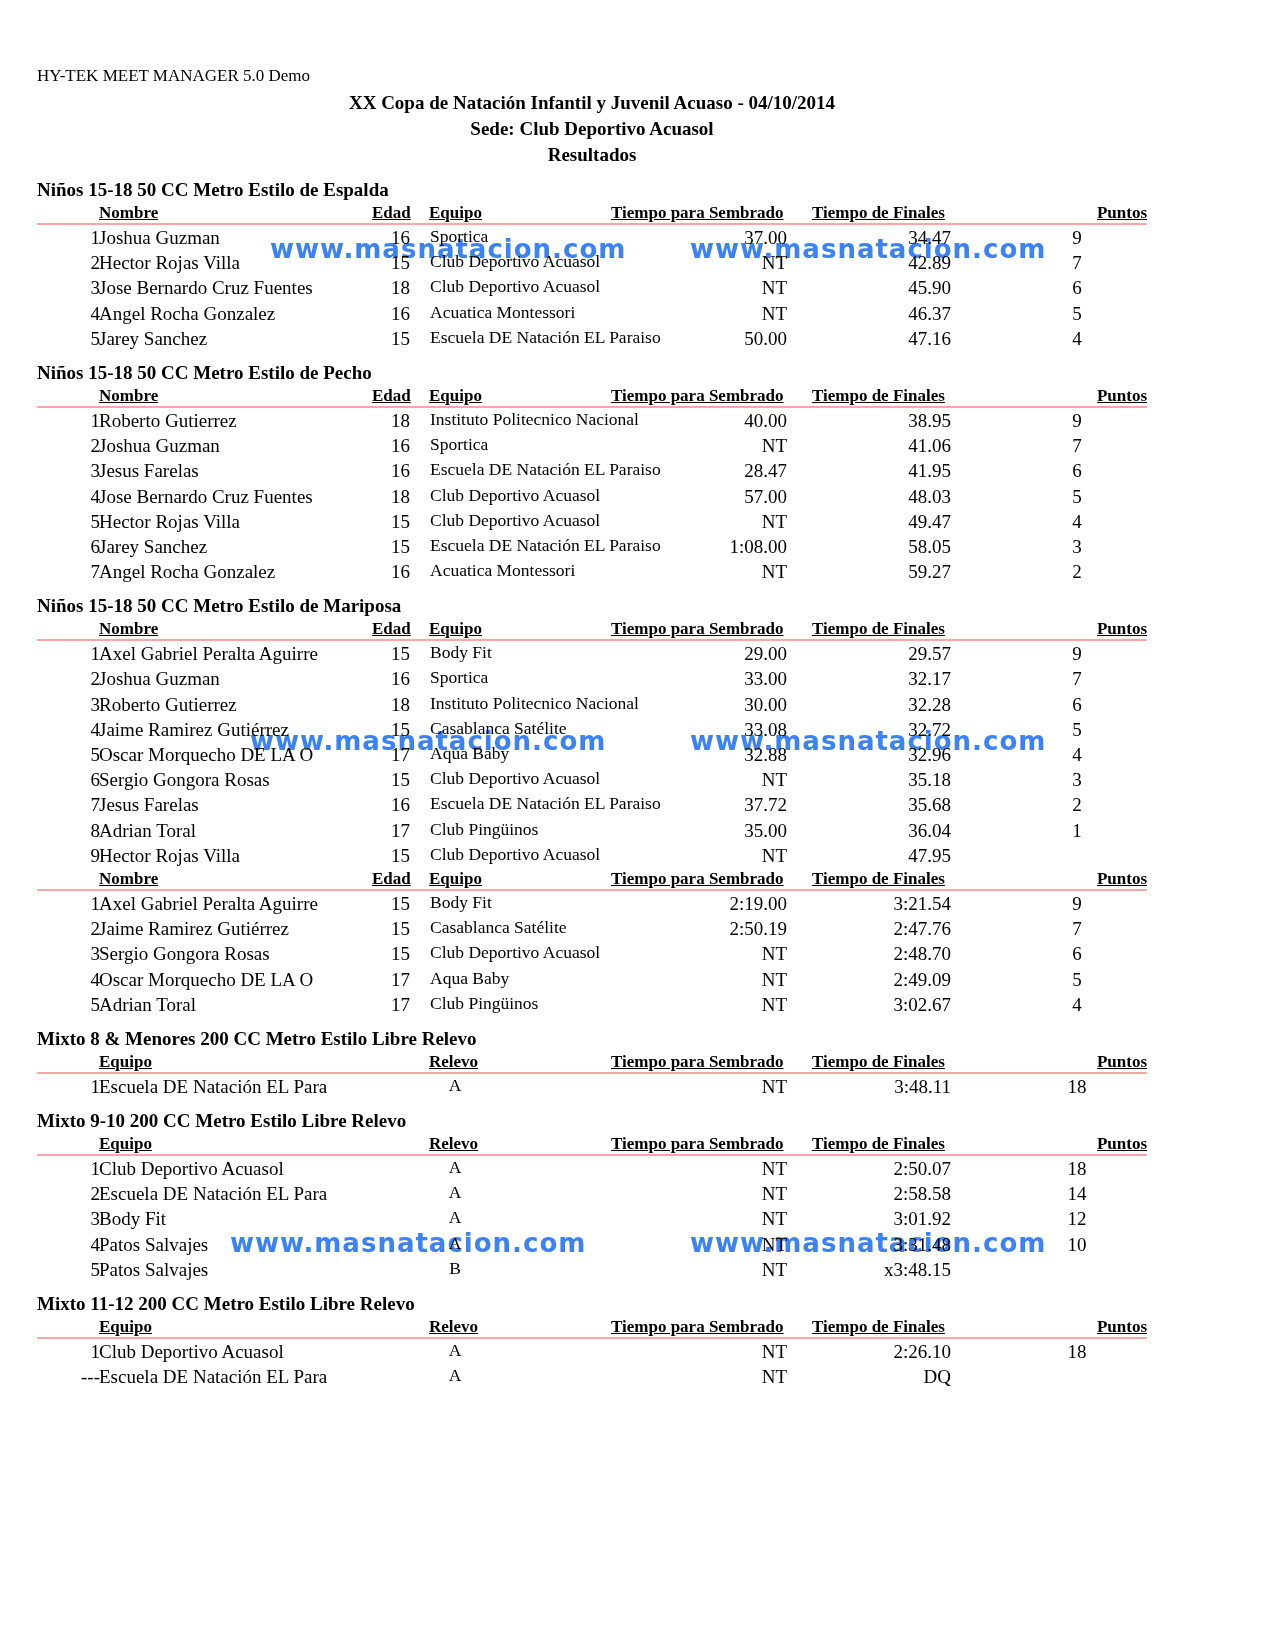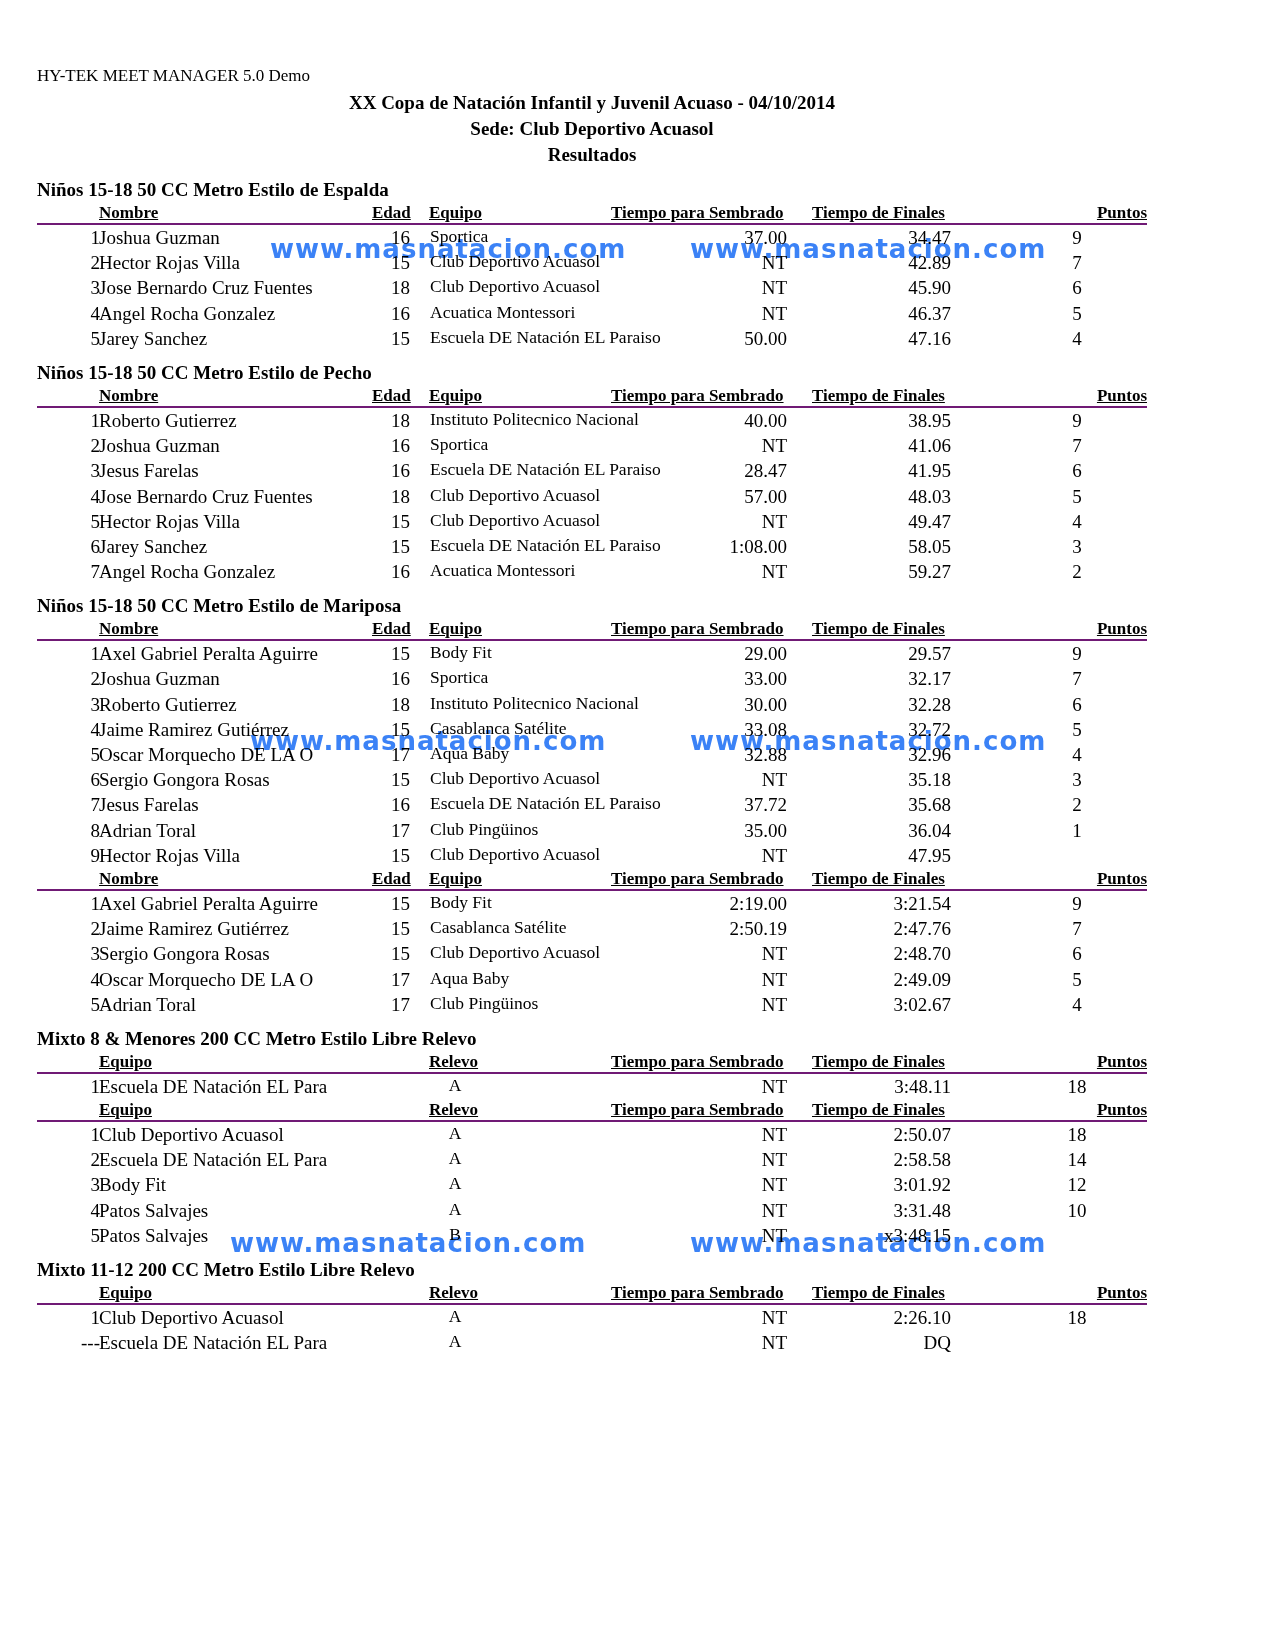--- a/index.html
+++ b/index.html
@@ -6,21 +6,21 @@
   body { width:1275px; height:1650px; position:relative; overflow:hidden;
          font-family:"Liberation Serif", "DejaVu Serif", serif; color:#000; }
   .page { position:absolute; left:37px; top:66px; width:1110px; }
   .topline { position:relative; height:24px; font-size:17px; }
   .topline .left { position:absolute; left:0; top:0; }
   .topline .right { position:absolute; right:-2px; top:0; white-space:pre; }
   .title { text-align:center; font-weight:bold; font-size:19px; line-height:26px; }
   .title.t1 { margin-top:0px; }
   .section { margin-top:0; }
   .ev-title { font-weight:bold; font-size:19px; line-height:24px; height:24px; margin-top:10px; }
-  .hdr { position:relative; height:21px; border-bottom:2px solid #701a75; font-weight:bold; font-size:17px; }
+  .hdr { position:relative; height:21px; border-bottom:2px solid #fca5a5; font-weight:bold; font-size:17px; }
   .hdr span { position:absolute; top:2px; text-decoration:underline; white-space:nowrap; line-height:18px; }
   .row { position:relative; height:25.2px; font-size:19px; }
   .row span { position:absolute; top:2px; white-space:nowrap; line-height:22px; }
   .row .team { font-size:17.5px; top:0px; }
   .c-place { right:1047px; text-align:right; }
   .c-name { left:62px; }
   .c-age { right:737px; text-align:right; }
   .c-team { left:393px; }
   .c-seed { right:360px; text-align:right; }
   .c-final { right:196px; text-align:left; }
@@ -355,20 +355,21 @@
             <span class="c-place">1</span>
             <span class="c-name">Escuela DE Natación EL Para</span>
             <span class="c-relevo team">A</span>
             <span class="c-seed">NT</span>
             <span class="c-final">3:48.11</span>
             <span class="c-pts">18</span>
           </div>
         </div>
   </div>
       <div class="section">
+    <div class="ev-title">Mixto 9-10 200 CC Metro Estilo Libre Relevo</div>
     <div class="hdr">
           <span class="h-name">Equipo</span>
           <span class="h-relevo">Relevo</span>
           <span class="h-seed">Tiempo para Sembrado</span>
           <span class="h-final">Tiempo de Finales</span>
           <span class="h-pts">Puntos</span>
         </div>
     <div class="rows">
           <div class="row">
             <span class="c-place">1</span>

